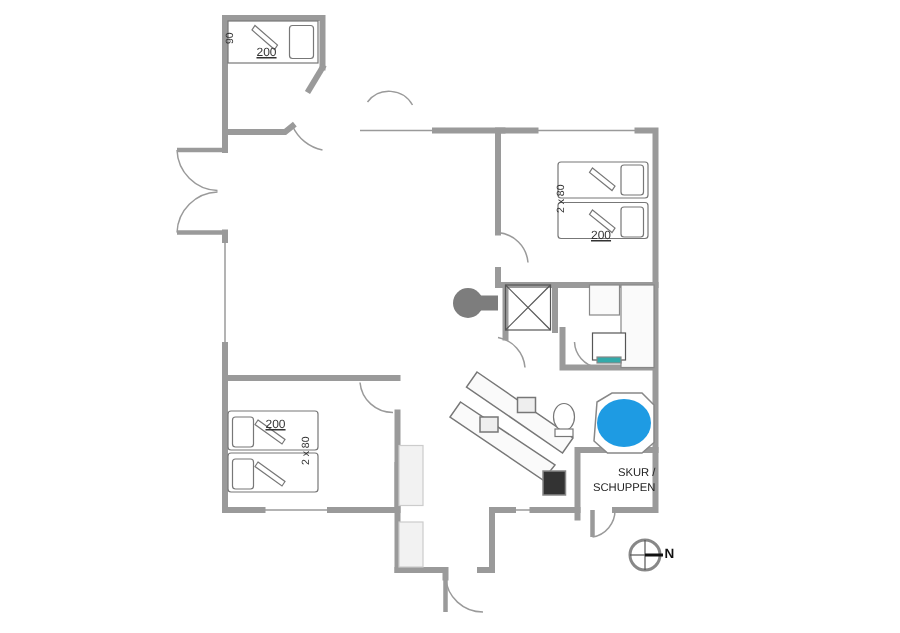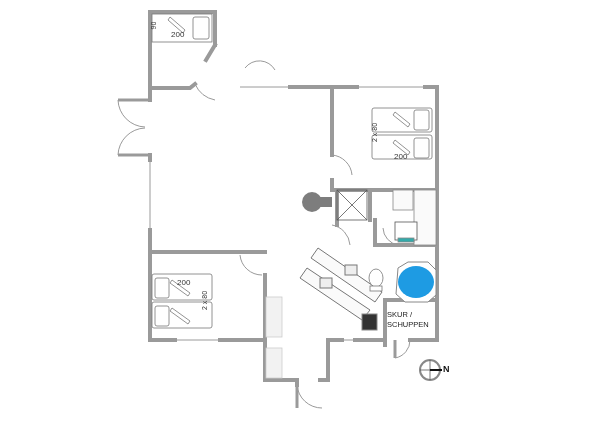--- a/index.html
+++ b/index.html
@@ -1,21 +1,21 @@
 <!DOCTYPE html>
 <html><head>
 <meta charset="utf-8">
 <style>
   html, body { margin:0; padding:0; background:#ffffff; }
   body { width:600px; height:422px; position:relative; overflow:hidden; font-family:"Liberation Sans", sans-serif; }
   #plan { position:absolute; left:0; top:0; width:600px; height:422px; }
   .lbl { position:absolute; font-family:"Liberation Sans", sans-serif; color:#333; white-space:nowrap; }
-  .bedlen { font-size:8px; }
+  .bedlen { font-size:8px;text-decoration:underline; }
   .bedw { font-size:7px; transform:rotate(-90deg); transform-origin:center; }
-  .room-label { font-size:7.5px; text-align:left; line-height:10px; color:#222; }
+  .room-label { font-size:7.5px; text-align:right; line-height:10px; color:#222; }
   .compass-n { font-size:9px; font-weight:bold; color:#111; }
 </style>
 </head>
 <body>
 
 <svg id="plan" viewBox="0 0 600 422" xmlns="http://www.w3.org/2000/svg">
   <g fill="none" stroke="#9a9a9a" stroke-width="4" stroke-linecap="square">
 
     <path d="M150 12 L150 95 M150 12 L215 12 L215 45"></path>
     <path d="M150 88 L190 88 L195 84"></path>

